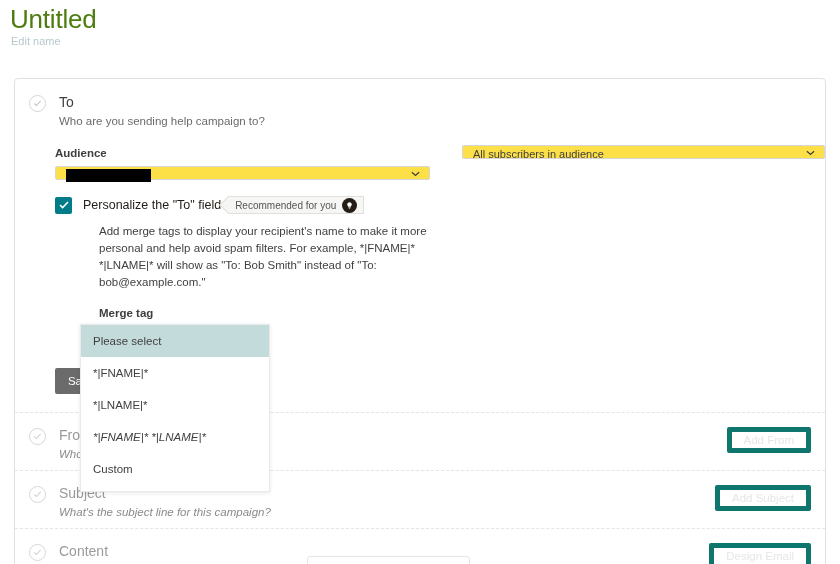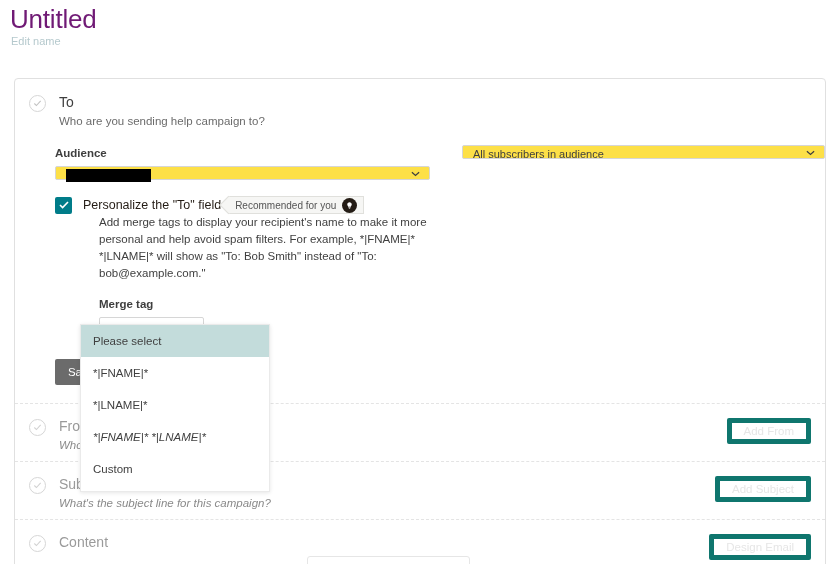--- a/index.html
+++ b/index.html
@@ -17,21 +17,21 @@
     background: #ffffff;
   }
 
   
   .page-title {
     position: absolute;
     left: 10px; top: 3px;
     font-size: 26px;
     font-weight: 400;
     letter-spacing: -0.2px;
-    color: #701a75;
+    color: #4d7c0f;
     line-height: 32px;
   }
   .edit-name {
     position: absolute;
     left: 11px; top: 34px;
     font-size: 11px;
     color: #b5c9cd;
     text-decoration: none;
     line-height: 14px;
     cursor: pointer;
@@ -185,21 +185,21 @@
     width: 15px; height: 15px;
     background: #241c15;
     border-radius: 50%;
     display: flex;
     align-items: center;
     justify-content: center;
   }
 
   .help-text {
     margin-left: 84px;
-    margin-top: 0;
+    margin-top: 9px;
     width: 348px;
     font-size: 11.5px;
     line-height: 17px;
     color: #3f3f3f;
   }
 
   .mergetag-wrap {
     margin-left: 84px;
     margin-top: 14px;
   }

